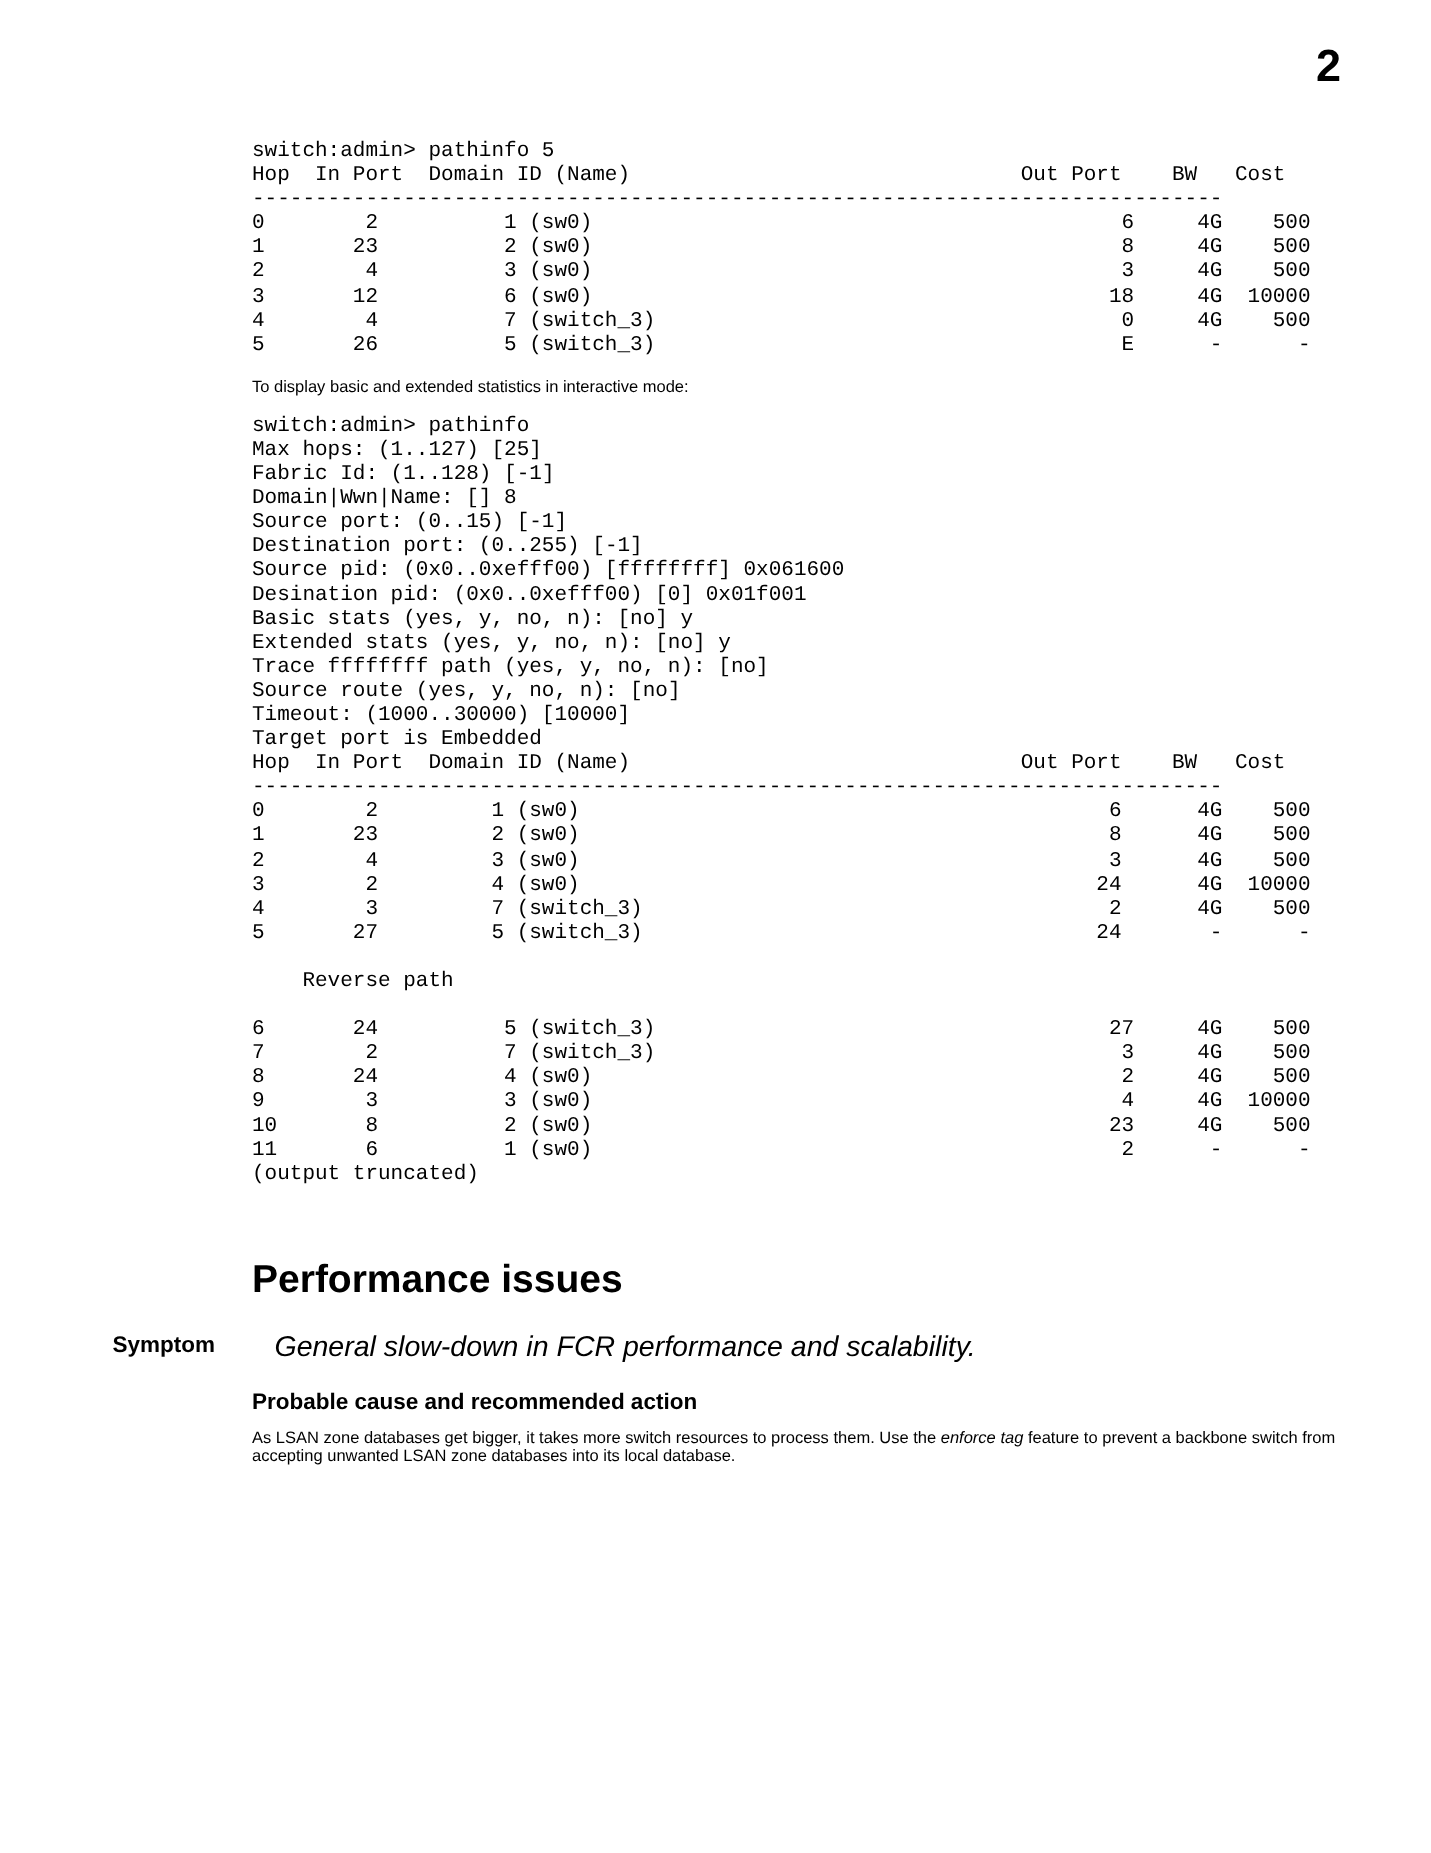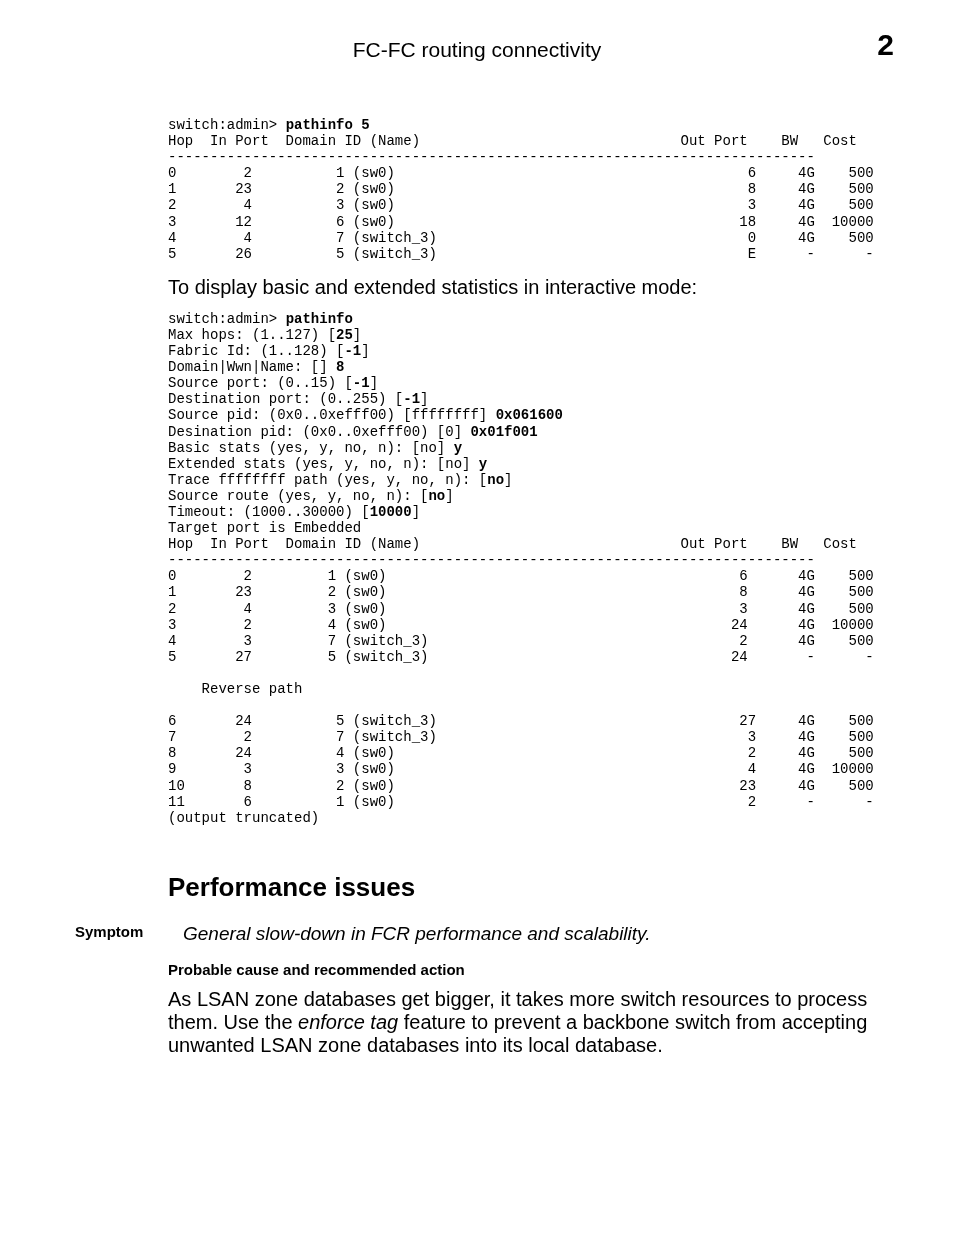--- a/index.html
+++ b/index.html
@@ -35,24 +35,24 @@
     font-weight:bold;
   }
   pre.term{
     font-family:"Courier New",Courier,monospace;
     font-size:14px;
     line-height:1.15;
     white-space:pre;
     margin:0 0 14px 0;
     padding-left:108px;
   }
-  pre.term b{font-weight:bold}
+  pre.term b{font-weight:normal}
   .body-text{
     font-family:Arial,Helvetica,sans-serif;
-    font-size:20px;
+    font-size:11px;
     margin:0 0 12px 0;
     padding-left:108px;
   }
   .body-text .cmd{font-weight:bold}
   .body-text .ital{font-style:italic}
   h2.section{
     font-family:Arial,Helvetica,sans-serif;
     font-size:26px;
     font-weight:bold;
     margin:46px 0 20px 0;
@@ -79,21 +79,20 @@
     padding-left:108px;
     margin:0 0 10px 0;
   }
 </style>
 </head>
 <body>
 
 <div class="page">
 
   <div class="header-row">
-    <span class="header-title">FC-FC routing connectivity</span>
     <span class="header-num">2</span>
   </div>
 
   <pre class="term"><span>switch:admin&gt;</span> <b>pathinfo 5</b>
 <span>Hop  In Port  Domain ID (Name)                               Out Port    BW   Cost</span>
 <span>-----------------------------------------------------------------------------</span>
 <span>0        2          1 (sw0)                                          6     4G    500</span>
 <span>1       23          2 (sw0)                                          8     4G    500</span>
 <span>2        4          3 (sw0)                                          3     4G    500</span>
 <span>3       12          6 (sw0)                                         18     4G  10000</span>

